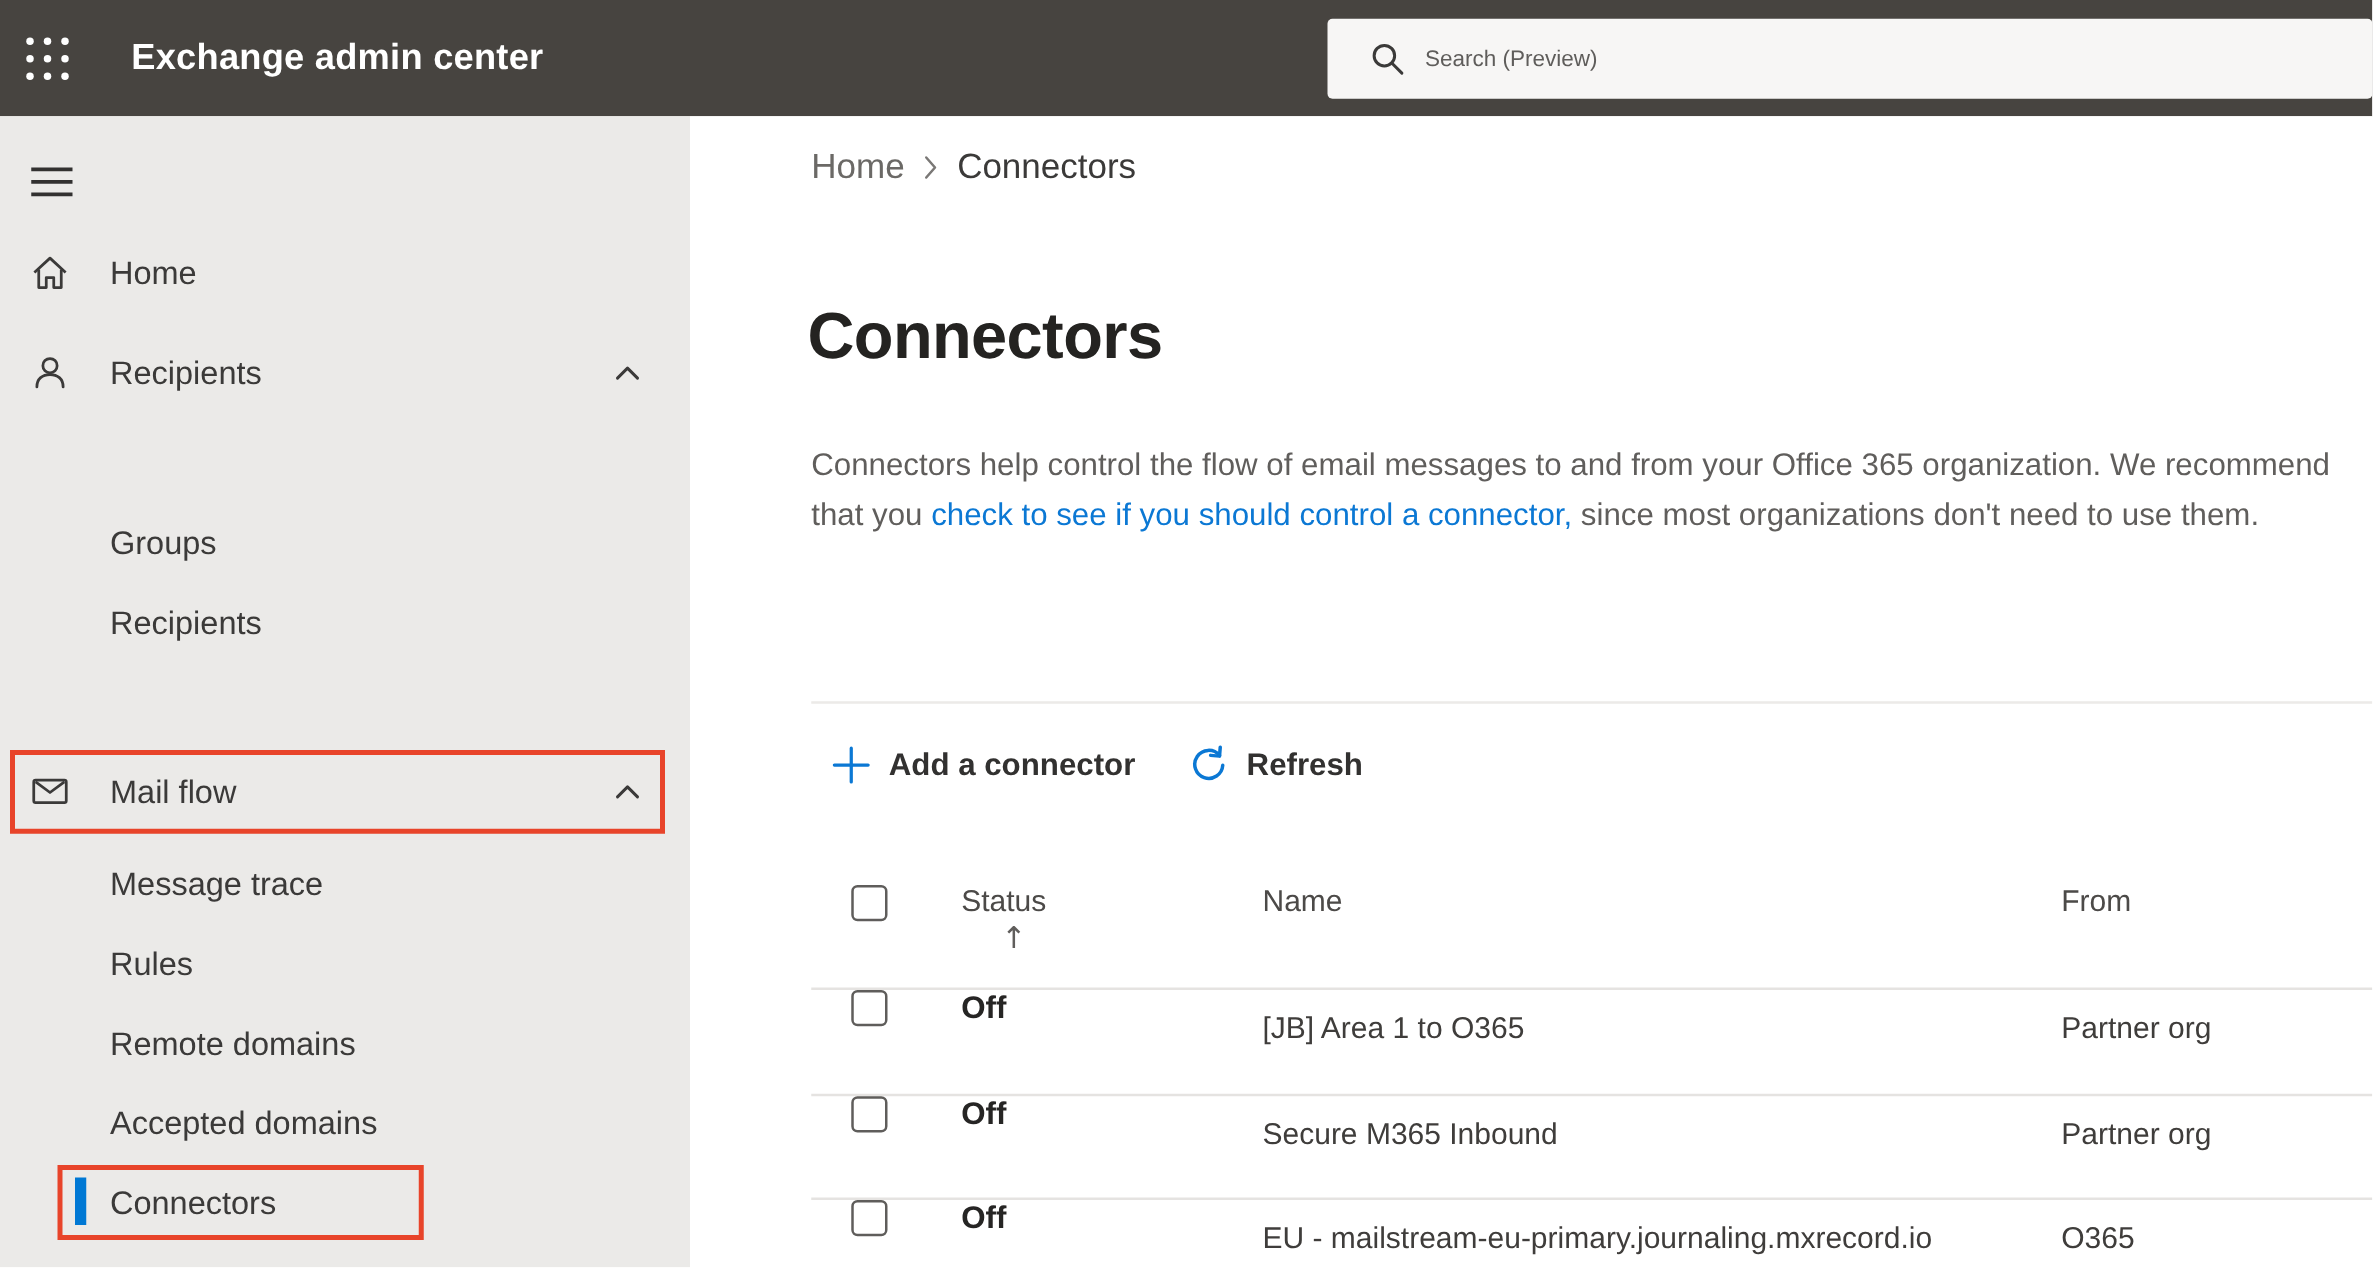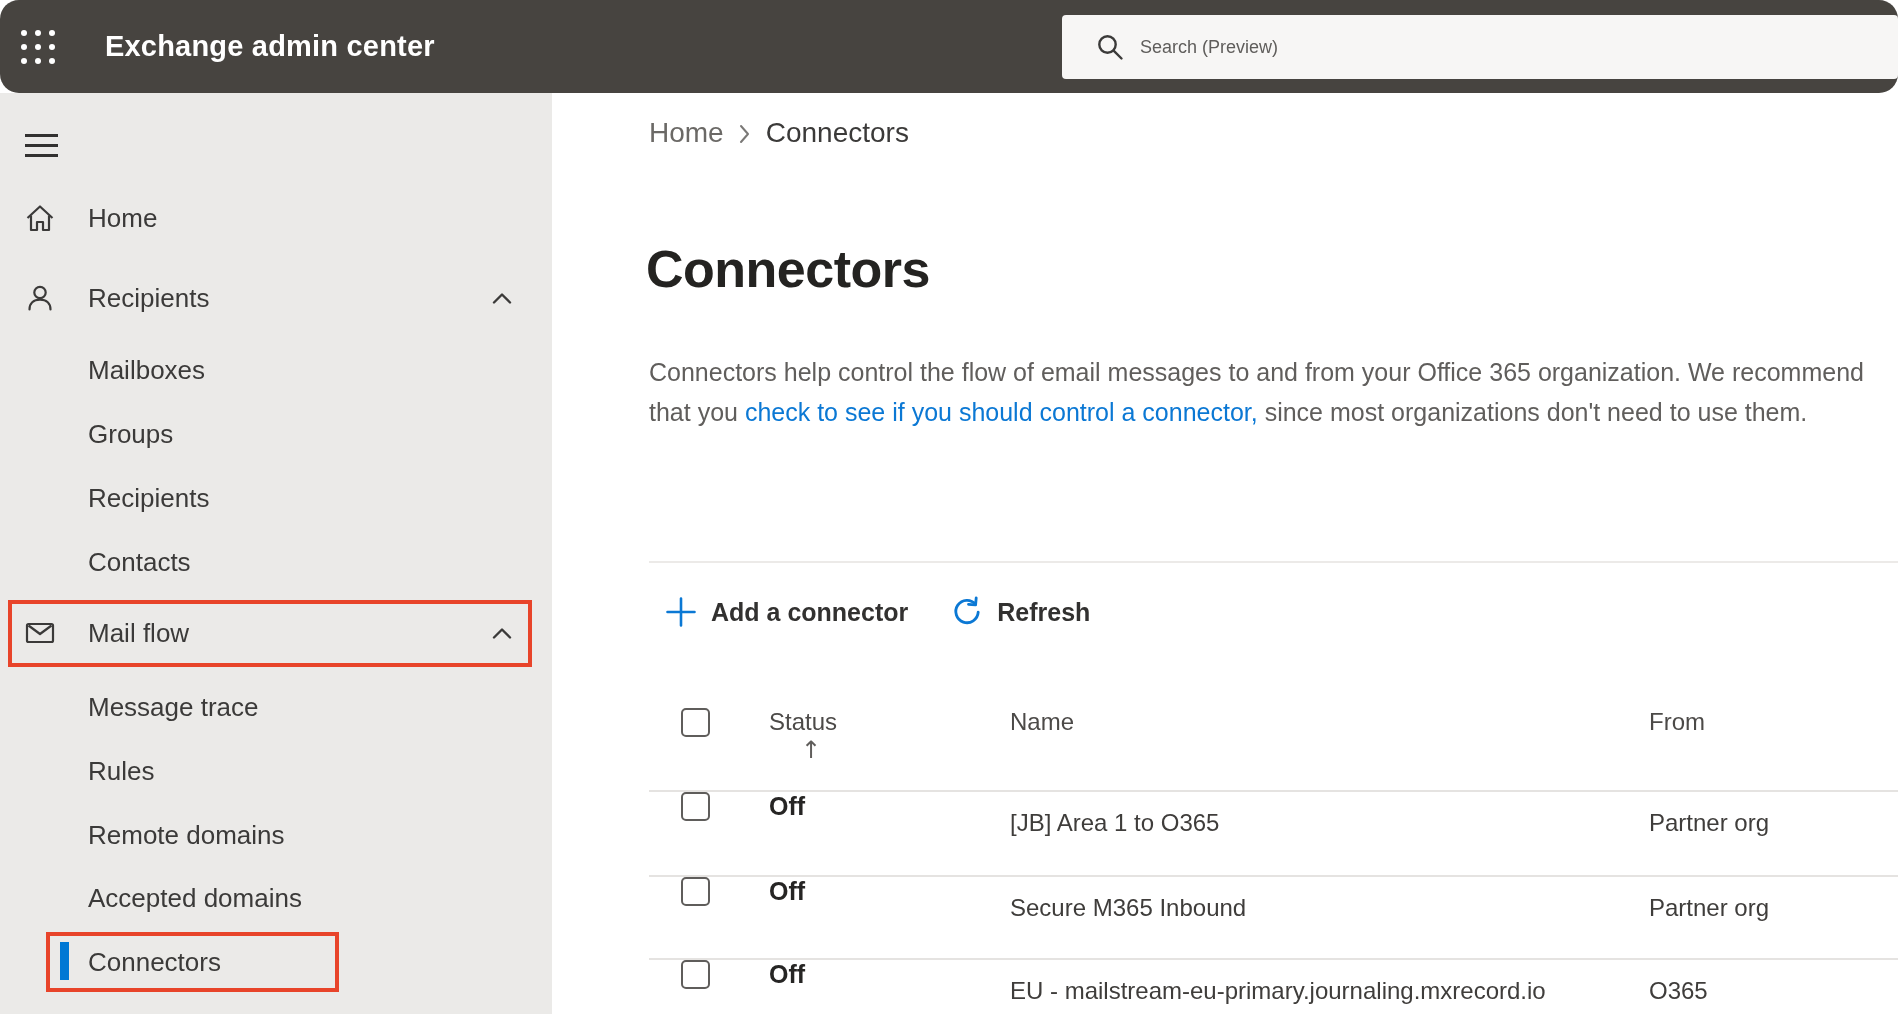--- a/index.html
+++ b/index.html
@@ -1,21 +1,21 @@
 <!DOCTYPE html>
 <html><head>
 <meta charset="utf-8">
 <style>
   * { margin:0; padding:0; box-sizing:border-box; }
   html,body { width:1898px; height:1014px; overflow:hidden; }
   body { font-family:"Liberation Sans","DejaVu Sans",sans-serif; background:#fff; }
   .app { position:relative; width:1898px; height:1014px; overflow:hidden; background:#fff; }
 
   
-  .topbar { position:absolute; left:0; top:0; width:100%; height:93px; background:#474440;border-radius:19px; }
+  .topbar { position:absolute; left:0; top:0; width:100%; height:93px; background:#474440; }
   .waffle { position:absolute; left:21px; top:30px; width:34px; height:34px;
             display:grid; grid-template-columns:repeat(3,6px); grid-template-rows:repeat(3,6px);
             gap:8px; cursor:pointer; }
   .waffle span { width:6px; height:6px; border-radius:50%; background:#fff; }
   .topbar-title { position:absolute; left:105px; top:0; height:93px; display:flex; align-items:center;
                   color:#fff; font-size:29px; font-weight:600; letter-spacing:0.2px; }
   .searchbox { position:absolute; left:1062px; top:15px; right:0; height:64px; background:#f7f6f5;
                border-radius:4px; display:flex; align-items:center; }
   .searchbox svg { position:absolute; left:33px; top:17px; }
   .searchbox input { position:absolute; left:78px; top:0; height:100%; width:700px; border:none; outline:none;
@@ -131,31 +131,25 @@
         </svg>
       </span>
       <span class="nav-label">Recipients</span>
       <span class="chevron">
         <svg width="24" height="18" viewBox="0 0 24 18" fill="none" stroke="#3b3a39" stroke-width="2.4" stroke-linecap="round" stroke-linejoin="round">
           <polyline points="4,13.5 12,5.5 20,13.5"></polyline>
         </svg>
       </span>
     </div>
 
-    <div class="nav-item" style="top:245px">
-      <span class="nav-label">Mailboxes</span>
-    </div>
     <div class="nav-item" style="top:309px">
       <span class="nav-label">Groups</span>
     </div>
     <div class="nav-item" style="top:373px">
       <span class="nav-label">Recipients</span>
-    </div>
-    <div class="nav-item" style="top:437px">
-      <span class="nav-label">Contacts</span>
     </div>
 
     <div class="nav-item" style="top:508px">
       <span class="nav-icon">
         <svg width="34" height="34" viewBox="0 0 34 34" fill="none" stroke="#3b3a39" stroke-width="2.2" stroke-linejoin="round">
           <rect x="4" y="8" width="26" height="18" rx="1.5"></rect>
             <path d="M5.5 9.5 L17 18 L28.5 9.5"></path>
         </svg>
       </span>
       <span class="nav-label">Mail flow</span>

